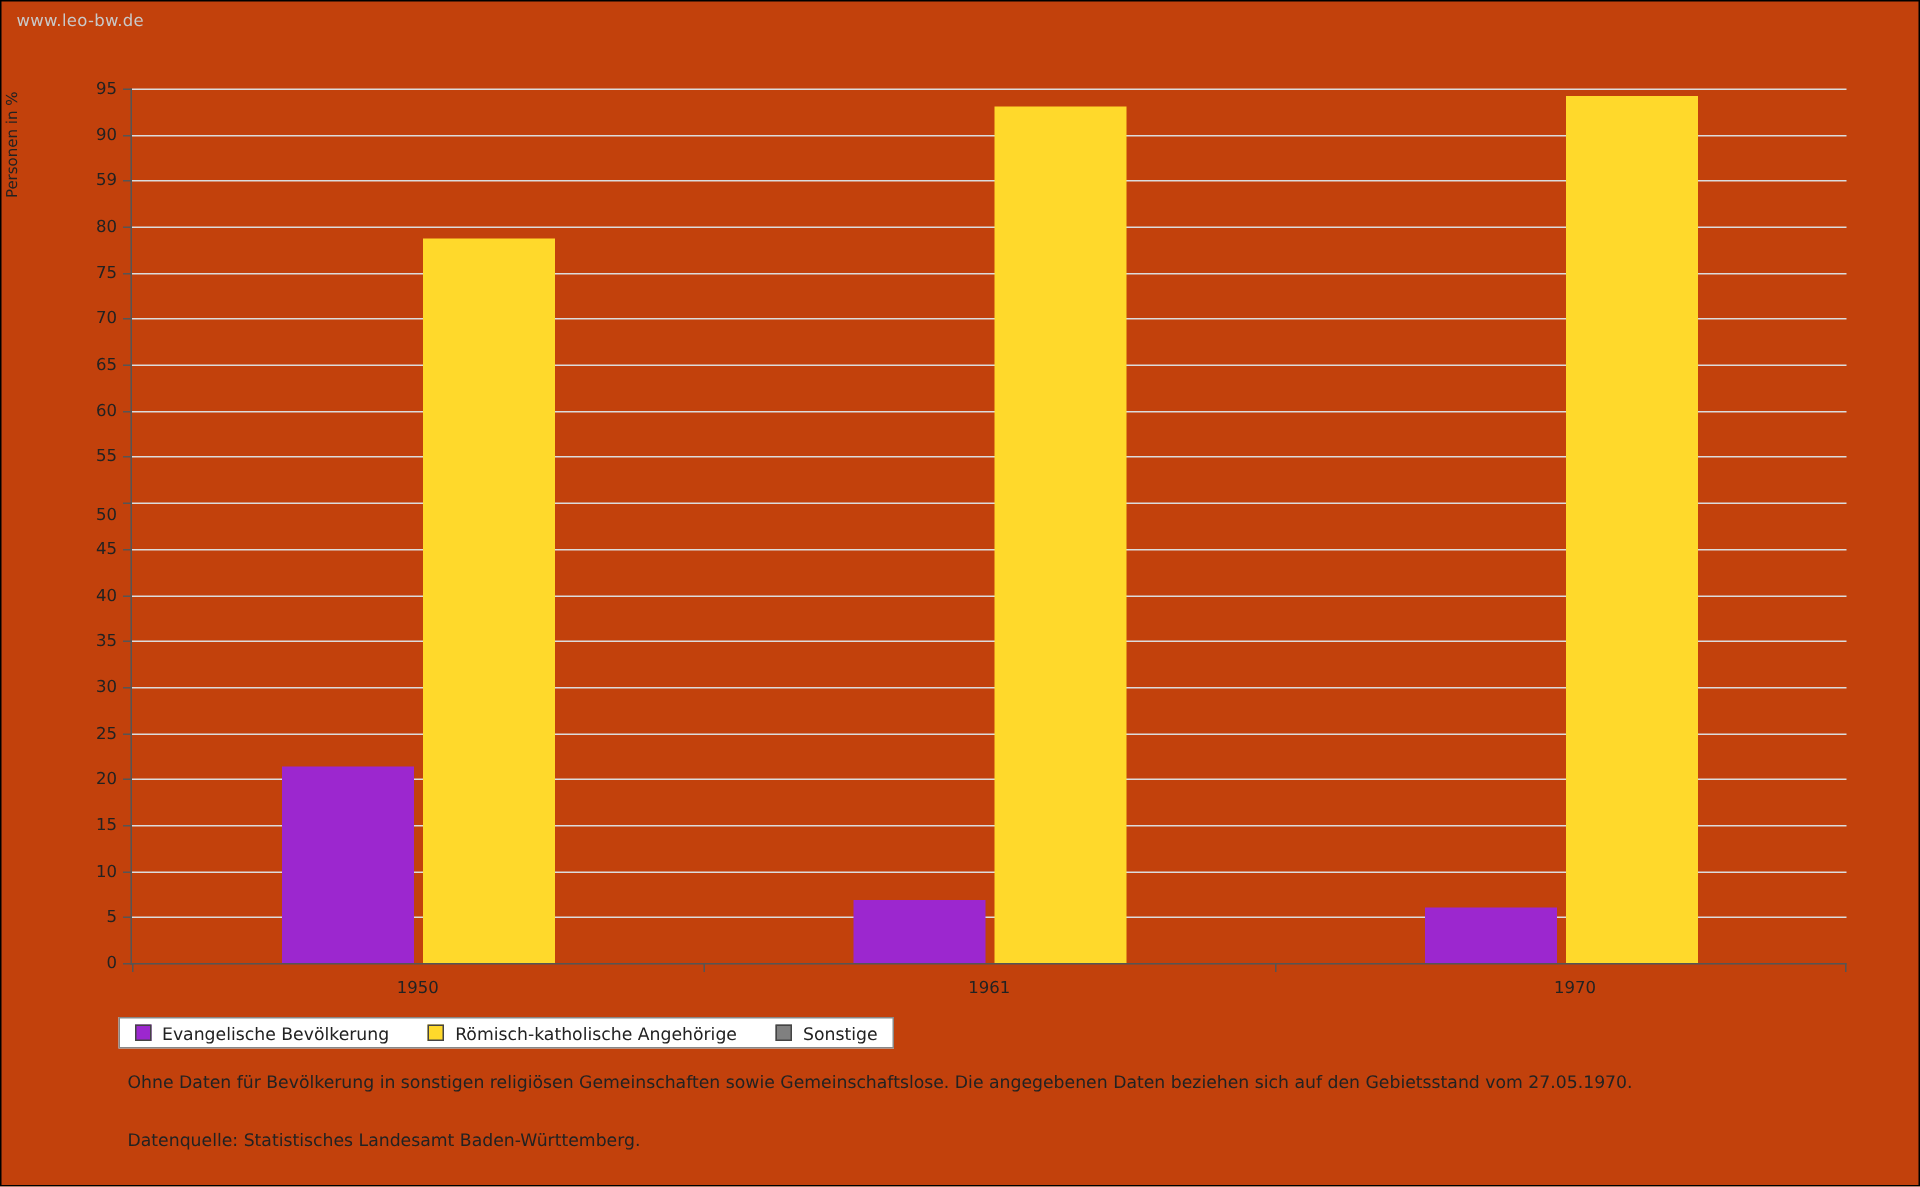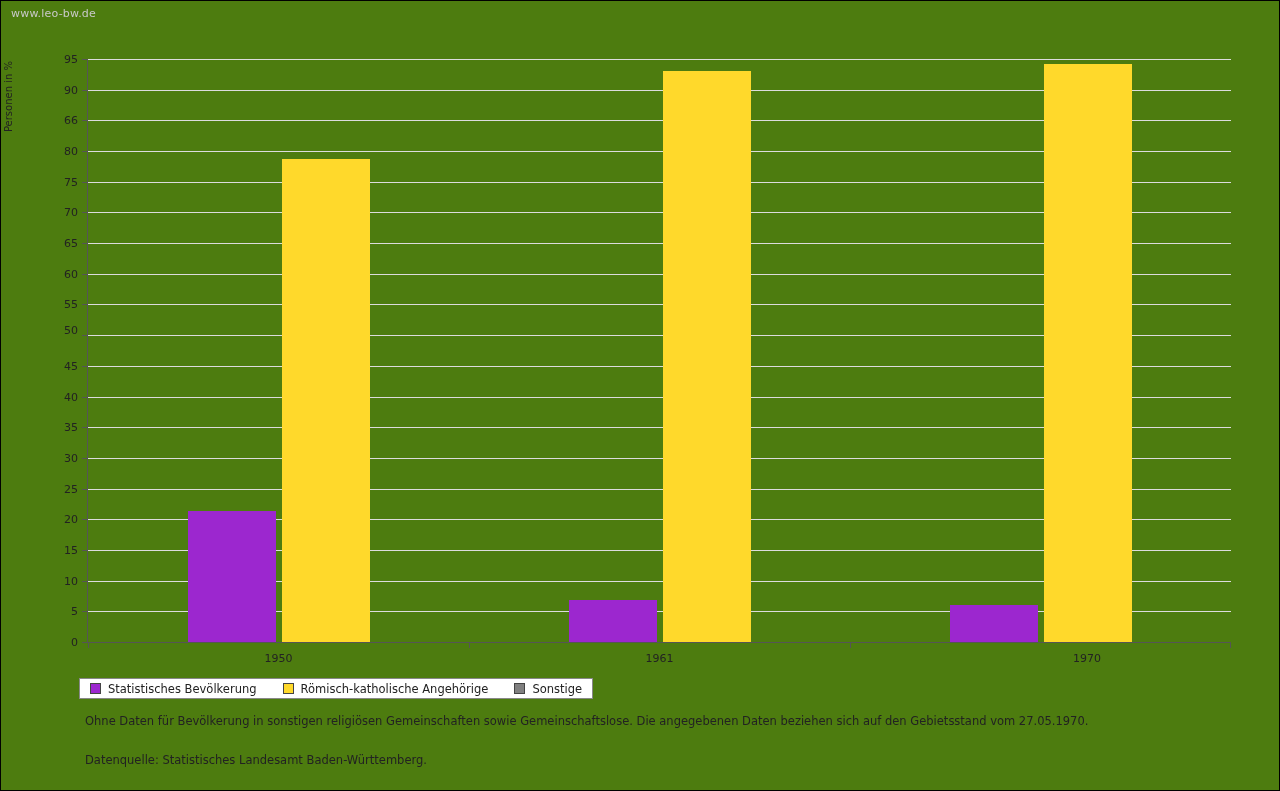--- a/index.html
+++ b/index.html
@@ -9,21 +9,21 @@
   }
   body {
     font-family: "DejaVu Sans", sans-serif;
   }
   #page {
     position: relative;
     width: 1280px;
     height: 791px;
     box-sizing: border-box;
     border: 1px solid #000000;
-    background: #4d7c0f;
+    background: #c2410c;
     overflow: hidden;
   }
   .watermark {
     position: absolute;
     left: 10px;
     top: 6px;
     font-size: 11px;
     color: #c9c9c9;
     letter-spacing: 0.2px;
   }
@@ -180,67 +180,67 @@
       <div class="tick" style="top: 368.211px;"></div>
       <div class="ytick-label" style="top: 368.211px;">35</div>
       <div class="gridline" style="top: 337.526px;"></div>
       <div class="tick" style="top: 337.526px;"></div>
       <div class="ytick-label" style="top: 337.526px;">40</div>
       <div class="gridline" style="top: 306.842px;"></div>
       <div class="tick" style="top: 306.842px;"></div>
       <div class="ytick-label" style="top: 306.842px;">45</div>
       <div class="gridline" style="top: 276.158px;"></div>
       <div class="tick" style="top: 276.158px;"></div>
-      <div class="ytick-label" style="top: 271px;">50</div>
+      <div class="ytick-label" style="top: 284px;">50</div>
       <div class="gridline" style="top: 245.474px;"></div>
       <div class="tick" style="top: 245.474px;"></div>
       <div class="ytick-label" style="top: 245.474px;">55</div>
       <div class="gridline" style="top: 214.789px;"></div>
       <div class="tick" style="top: 214.789px;"></div>
       <div class="ytick-label" style="top: 214.789px;">60</div>
       <div class="gridline" style="top: 184.105px;"></div>
       <div class="tick" style="top: 184.105px;"></div>
       <div class="ytick-label" style="top: 184.105px;">65</div>
       <div class="gridline" style="top: 153.421px;"></div>
       <div class="tick" style="top: 153.421px;"></div>
       <div class="ytick-label" style="top: 153.421px;">70</div>
       <div class="gridline" style="top: 122.737px;"></div>
       <div class="tick" style="top: 122.737px;"></div>
       <div class="ytick-label" style="top: 122.737px;">75</div>
       <div class="gridline" style="top: 92.0526px;"></div>
       <div class="tick" style="top: 92.0526px;"></div>
       <div class="ytick-label" style="top: 92.0526px; margin-left: 32px;">80</div>
       <div class="gridline" style="top: 61.3684px;"></div>
       <div class="tick" style="top: 61.3684px;"></div>
-      <div class="ytick-label" style="top: 61.3684px;">66</div>
+      <div class="ytick-label" style="top: 61.3684px;">59</div>
       <div class="gridline" style="top: 30.6842px;"></div>
       <div class="tick" style="top: 30.6842px;"></div>
       <div class="ytick-label" style="top: 30.6842px;">90</div>
       <div class="gridline" style="top: 0px;"></div>
       <div class="tick" style="top: 0px;"></div>
       <div class="ytick-label" style="top: 0px;">95</div>
       <div class="xtick" style="left: 0px;"></div>
       <div class="xtick-label" style="left: 190.5px;">1950</div>
       <div class="bar" title="Evangelische Bevölkerung 1950: 21.3%" style="left: 99.5px; width: 88px; height: 130.715px; background: rgb(156, 39, 207);"></div>
       <div class="bar" title="Römisch-katholische Bevölkerung 1950: 78.7%" style="left: 193.5px; width: 88px; height: 482.969px; background: rgb(255, 217, 43);"></div>
       <div class="xtick" style="left: 381px;"></div>
       <div class="xtick-label" style="left: 571.5px;">1961</div>
       <div class="bar" title="Evangelische Bevölkerung 1961: 6.8%" style="left: 480.5px; width: 88px; height: 41.7305px; background: rgb(156, 39, 207);"></div>
       <div class="bar" title="Römisch-katholische Bevölkerung 1961: 93.1%" style="left: 574.5px; width: 88px; height: 571.34px; background: rgb(255, 217, 43);"></div>
       <div class="xtick" style="left: 762px;"></div>
-      <div class="xtick-label" style="left: 999px;">1970</div>
+      <div class="xtick-label" style="left: 962px;">1970</div>
       <div class="bar" title="Evangelische Bevölkerung 1970: 6.1%" style="left: 861.5px; width: 88px; height: 37.4347px; background: rgb(156, 39, 207);"></div>
       <div class="bar" title="Römisch-katholische Bevölkerung 1970: 94.2%" style="left: 955.5px; width: 88px; height: 578.091px; background: rgb(255, 217, 43);"></div>
       <div class="xtick" style="left: 1142px;"></div>
     </div>
 
   <div id="legend">
       <div class="legend-item">
         <span class="legend-swatch" style="background: rgb(156, 39, 207);"></span>
-        <span>Statistisches Bevölkerung</span>
+        <span>Evangelische Bevölkerung</span>
       </div>
       <div class="legend-item">
         <span class="legend-swatch" style="background: rgb(255, 217, 43);"></span>
         <span>Römisch-katholische Angehörige</span>
       </div>
       <div class="legend-item">
         <span class="legend-swatch" style="background: rgb(128, 128, 128);"></span>
         <span>Sonstige</span>
       </div>
     </div>

